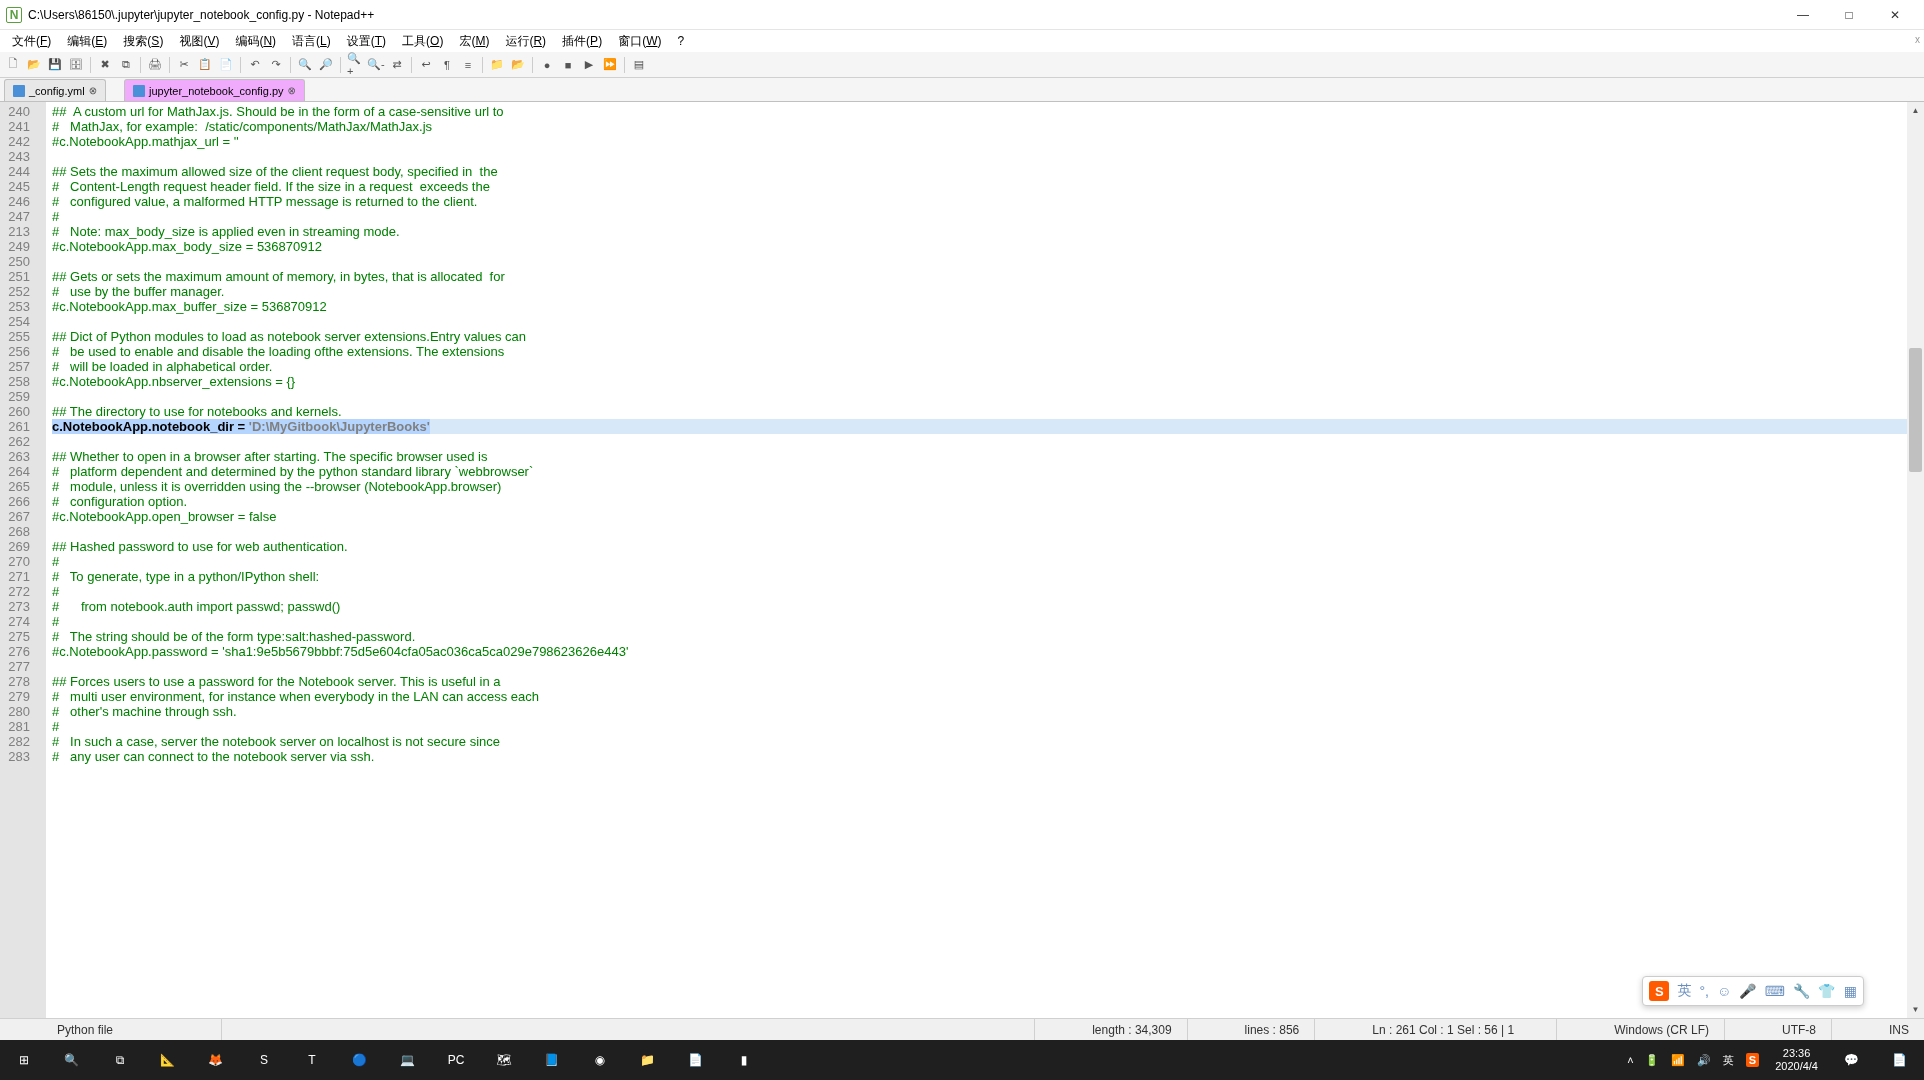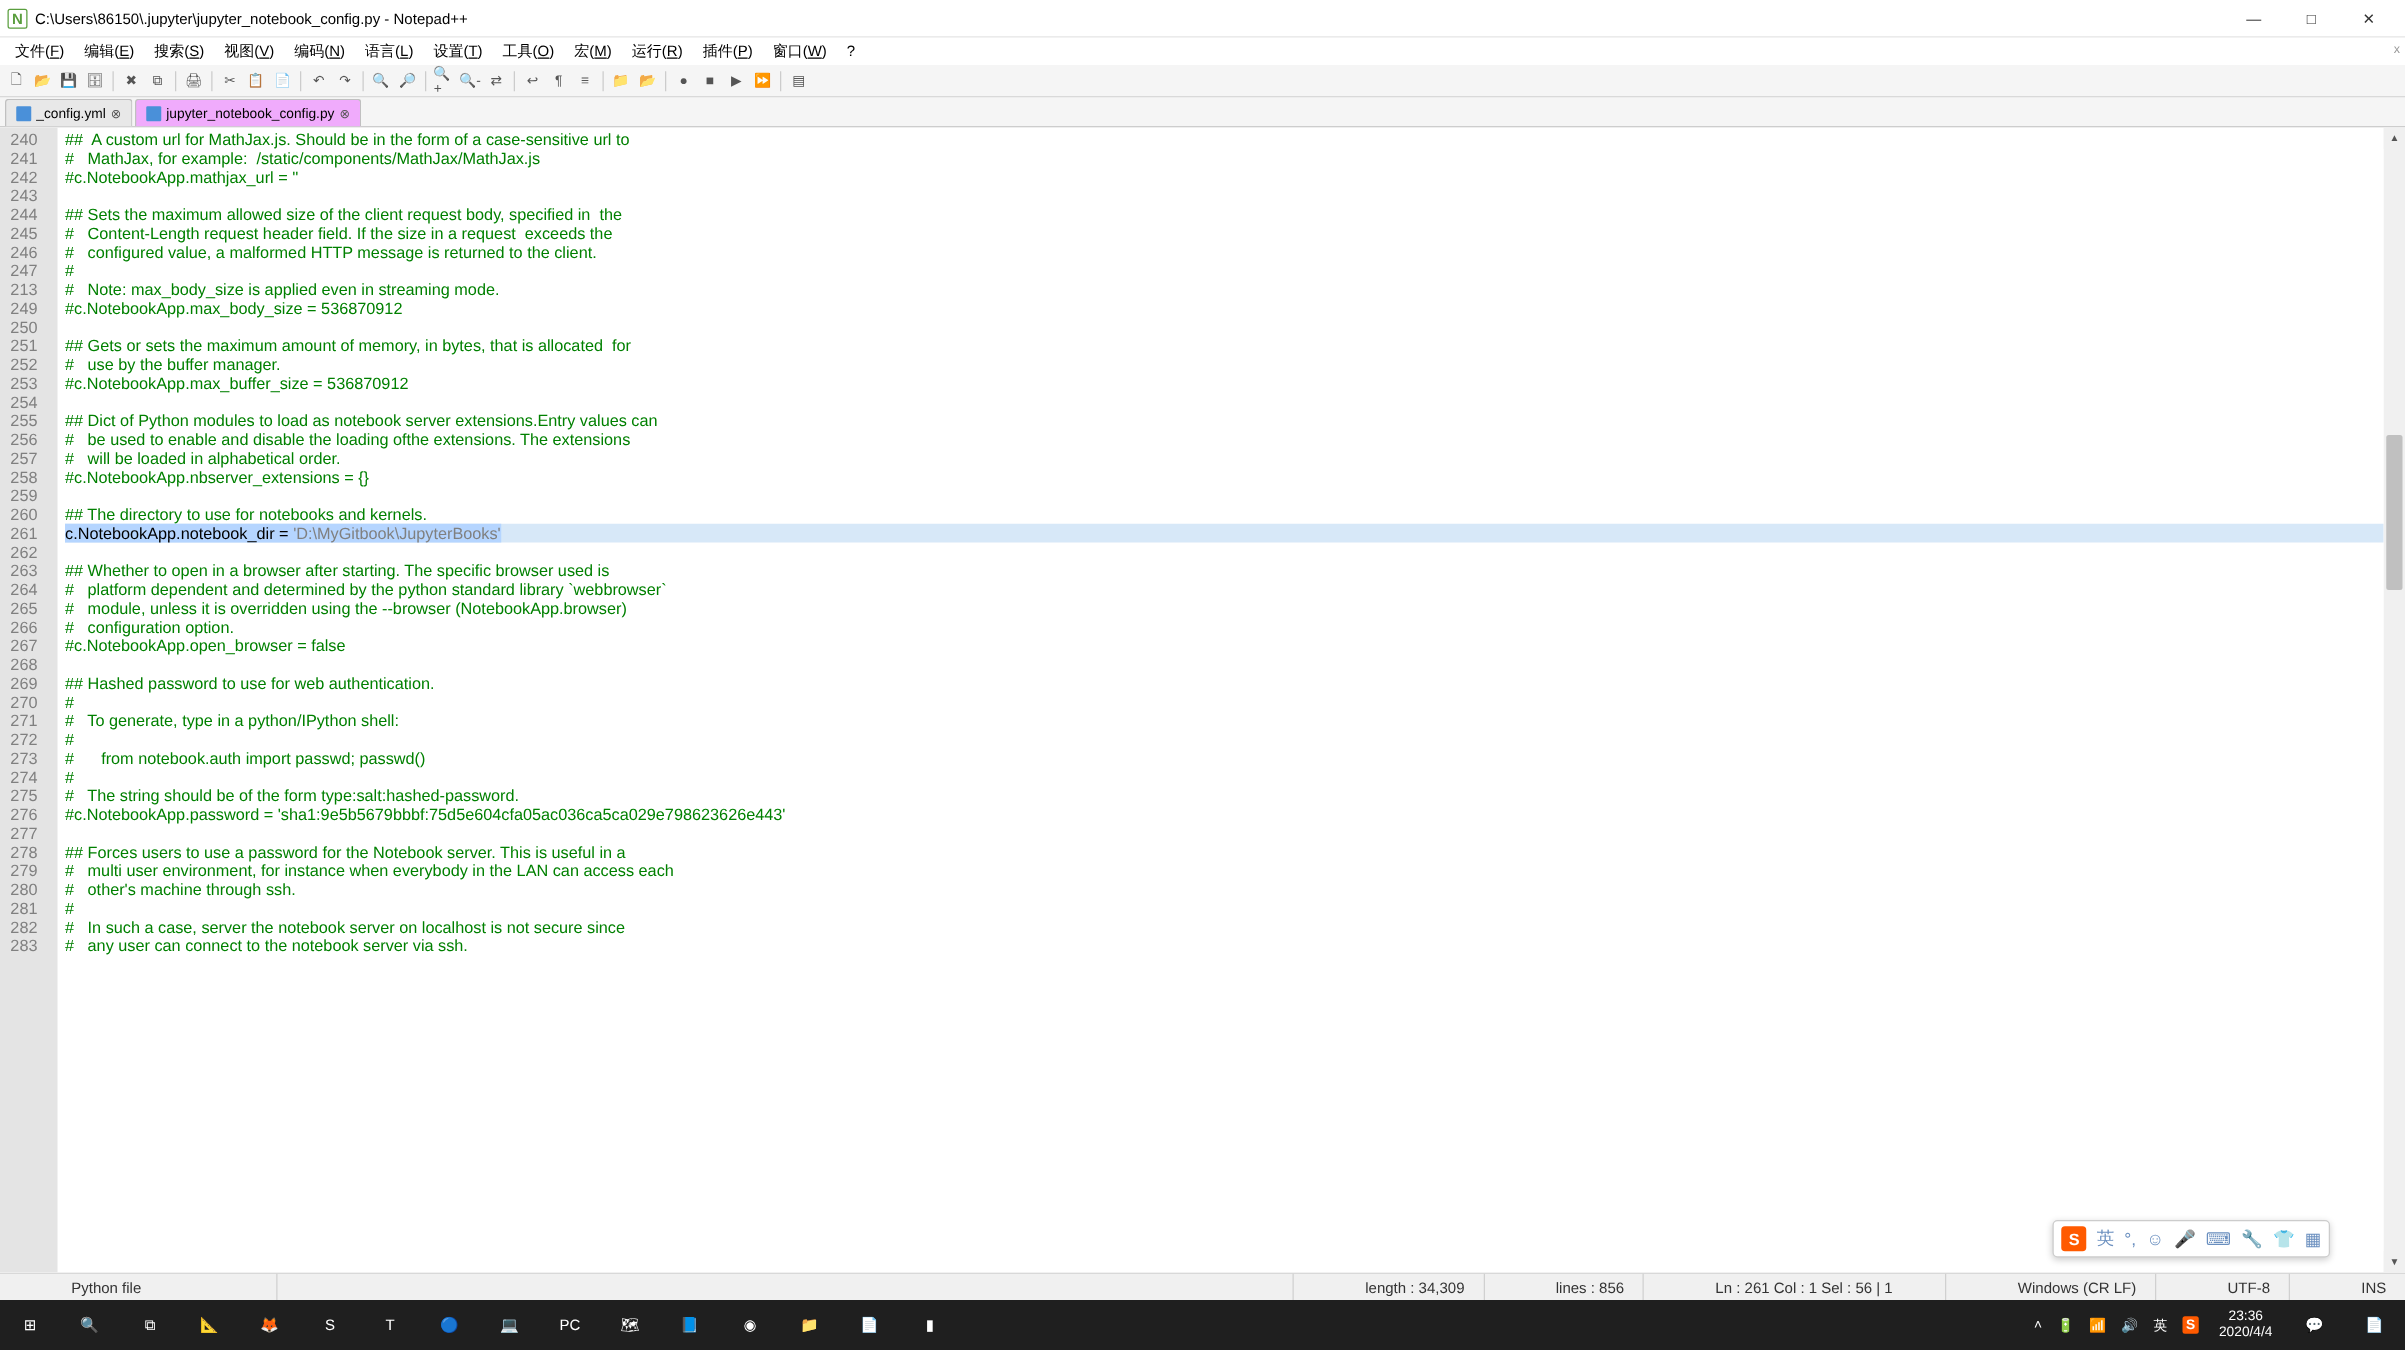--- a/index.html
+++ b/index.html
@@ -13,31 +13,31 @@
   .closex{position:absolute;right:4px;top:34px;font-size:10px;color:#999;}
   
   .menubar{height:22px;display:flex;align-items:center;padding:0 4px;font-size:12px;gap:0;}
   .menubar .mi{padding:2px 8px;}
   .menubar .mi u{text-decoration:underline;}
   
   .toolbar{height:26px;display:flex;align-items:center;padding:2px 4px;gap:3px;border-bottom:1px solid #d0d0d0;background:#f5f5f5;}
   .toolbar .tb{width:18px;height:18px;display:flex;align-items:center;justify-content:center;font-size:11px;color:#555;border:1px solid transparent;border-radius:2px;}
   .toolbar .sep{width:1px;height:16px;background:#ccc;margin:0 2px;}
   
-  .tabbar{height:24px;display:flex;align-items:flex-end;background:#f5f5f5;padding:0 4px;gap:0;border-bottom:1px solid #c0c0c0;}
+  .tabbar{height:24px;display:flex;align-items:flex-end;background:#f5f5f5;padding:0 4px;gap:16px;border-bottom:1px solid #c0c0c0;}
   .tab{display:flex;align-items:center;gap:4px;height:22px;padding:0 8px;font-size:11px;background:#e8e8e8;border:1px solid #c0c0c0;border-bottom:none;border-radius:3px 3px 0 0;margin-right:2px;}
   .tab.active{background:#f0abfc;}
   .tab .ficon{width:12px;height:12px;background:#4a90d9;border-radius:1px;display:inline-block;}
   .tab .tx{color:#555;font-size:10px;cursor:pointer;}
   
   .editor{flex:1;display:flex;overflow:hidden;background:#fff;position:relative;}
   .gutter{width:46px;background:#e4e4e4;color:#808080;font-family:Consolas,monospace;font-size:13px;text-align:right;padding:2px 16px 2px 2px;line-height:15px;}
   .code{flex:1;font-family:Consolas,monospace;font-size:13px;line-height:15px;padding:2px 0 2px 6px;overflow:hidden;white-space:pre;color:#008000;}
   .code .hl{background:#d7e8f8;}
-  .code .sel{background:#b5d5ff;}
+  .code .sel{background:#b5d5ff;font-weight:bold;}
   .code .str{color:#808080;}
   .code .plain{color:#000;}
   .vscroll{width:17px;background:#f0f0f0;position:relative;}
   .vscroll .arrow{height:17px;display:flex;align-items:center;justify-content:center;font-size:8px;color:#555;background:#f0f0f0;}
   .vscroll .track{position:absolute;top:17px;bottom:17px;left:0;right:0;}
   .vscroll .thumb{position:absolute;left:2px;right:2px;background:#c0c0c0;border-radius:2px;}
   
   .statusbar{height:22px;background:#f0f0f0;border-top:1px solid #d0d0d0;display:flex;align-items:center;font-size:12px;color:#333;}
   .statusbar .cell{padding:0 15px;border-right:1px solid #d0d0d0;height:100%;display:flex;align-items:center;margin-left:42px;}
   .statusbar .flex{flex:1;}

